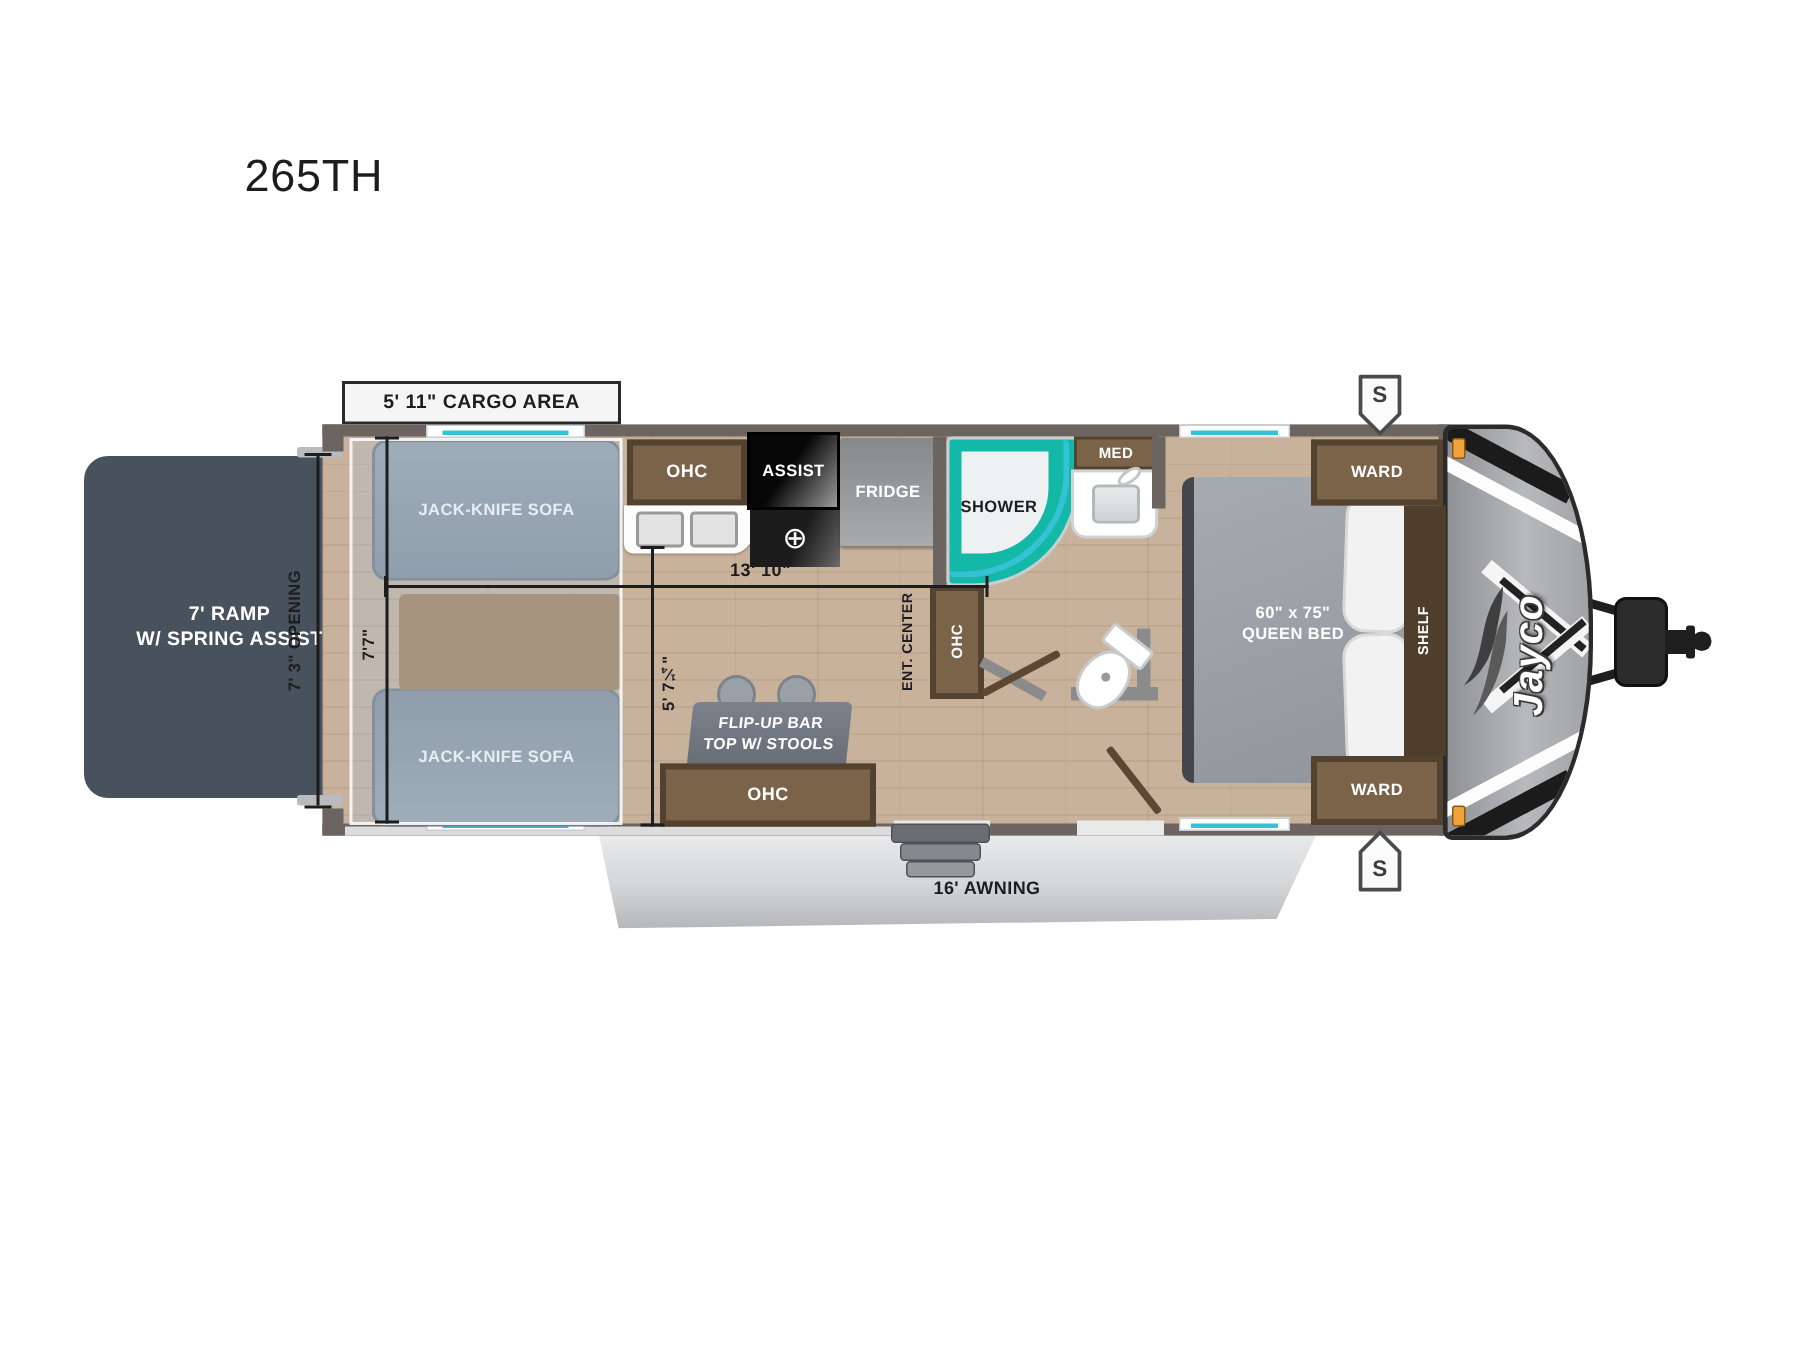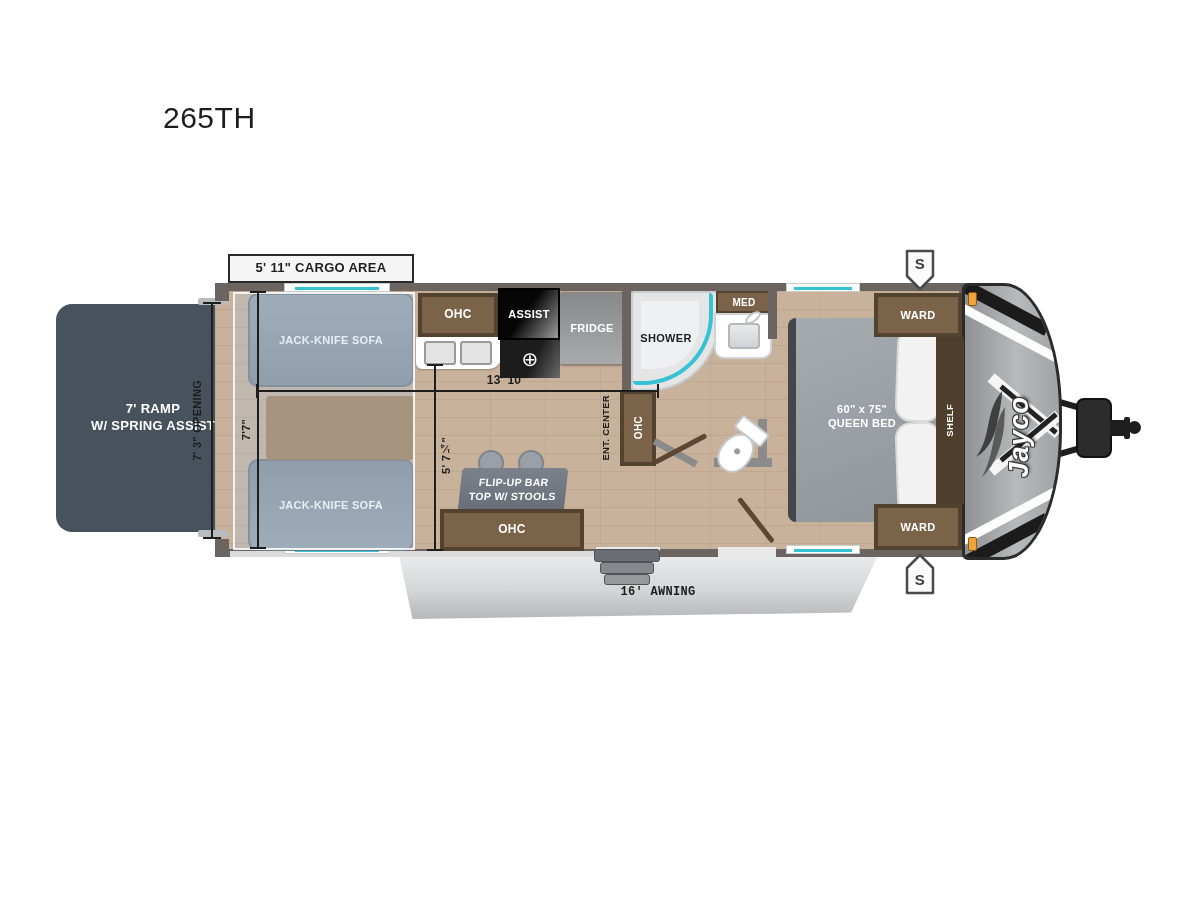--- a/index.html
+++ b/index.html
@@ -25,21 +25,21 @@
 </head>
 <body>
 
 <div id="canvas">
 
   <div class="abs dk" style="left:163px;top:101px;font-size:30px;font-weight:500;letter-spacing:.5px;">265TH</div>
 
   <div class="abs" style="left:398px;top:551px;width:482px;height:70px;z-index:1;
               background:linear-gradient(180deg,#eceeef 0%,#d4d6d8 55%,#b3b5b8 100%);
               clip-path:polygon(0% 0%,100% 0%,94% 88%,3% 97%);">
-    <div class="abs lbl dk" style="left:200px;top:34px;width:120px;font-size:12px;font-family:Liberation Mono, monospace;">16' AWNING</div>
+    <div class="abs lbl dk" style="left:200px;top:34px;width:120px;font-size:12px;">16' AWNING</div>
   </div>
 
   <div class="abs flex" style="left:56px;top:304px;width:194px;height:228px;background:#47525c;border-radius:16px;z-index:1;">
     <div class="lbl" style="font-size:13px;">7' RAMP
 W/ SPRING ASSIST</div>
   </div>
   <div class="abs" style="left:198px;top:298px;width:30px;height:7px;background:#b9bcbe;border-radius:2px;z-index:3;"></div>
   <div class="abs" style="left:198px;top:530px;width:30px;height:7px;background:#b9bcbe;border-radius:2px;z-index:3;"></div>
 
   <div class="abs dimline" style="left:211px;top:303px;width:2px;height:234px;z-index:5;"></div>
@@ -138,21 +138,21 @@
 
   <div class="abs flex" style="left:598px;top:392px;width:16px;height:72px;z-index:3;">
     <div class="vtext lbl dk" style="font-size:9.5px;">ENT. CENTER</div>
   </div>
   <div class="abs cab flex" style="left:620px;top:390px;width:36px;height:76px;z-index:3;">
     <div class="vtext lbl" style="font-size:10px;">OHC</div>
   </div>
   <div class="abs halfwall" style="left:656px;top:438px;width:48px;height:7px;transform:rotate(29deg);transform-origin:left top;z-index:3;"></div>
 
   <div class="abs wallpiece" style="left:622px;top:291px;width:9px;height:100px;z-index:3;"></div>
-  <div class="abs" style="left:631px;top:291px;width:88px;height:100px;background:#e5e5e5;border:2px solid #c9ced1;
+  <div class="abs" style="left:631px;top:291px;width:88px;height:100px;background:#14b8a6;border:2px solid #c9ced1;
               border-radius:4px 4px 70px 4px;z-index:3;box-sizing:border-box;">
     <div class="abs" style="left:8px;top:8px;width:58px;height:68px;background:#eef1f2;border-radius:0 0 44px 0;"></div>
     <div class="abs" style="left:0;top:0;width:80px;height:92px;border-right:4px solid #35c2d4;border-bottom:4px solid #35c2d4;
                 border-radius:4px 4px 70px 4px;box-sizing:border-box;"></div>
     <div class="abs lbl dk" style="left:2px;top:38px;width:62px;font-size:11px;">SHOWER</div>
   </div>
   <div class="abs cab flex" style="left:716px;top:291px;width:56px;height:22px;border-width:2px;z-index:3;">
     <div class="lbl" style="font-size:10px;text-align:center;">MED</div>
   </div>
   <div class="abs" style="left:714px;top:313px;width:58px;height:46px;background:#fff;border:2px solid #d0d3d5;

